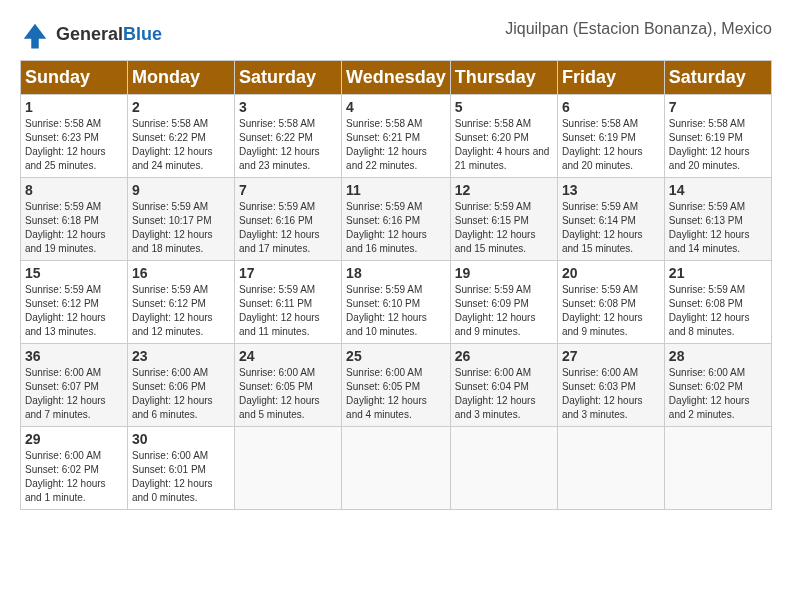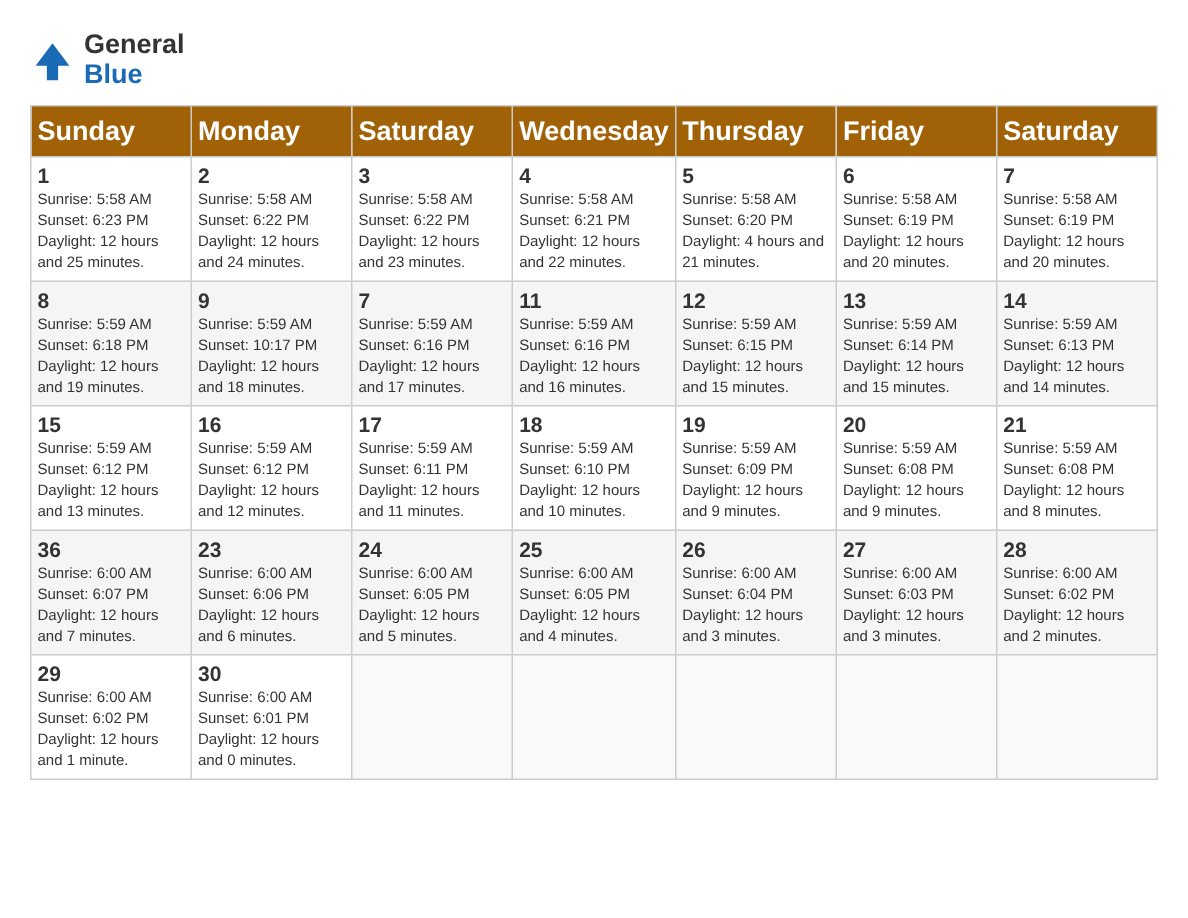--- a/index.html
+++ b/index.html
@@ -16,21 +16,21 @@
       align-items: flex-start;
       margin-bottom: 10px;
     }
     .logo {
       display: flex;
       align-items: center;
       gap: 6px;
     }
     .logo-text {
       display: flex;
-      flex-direction: column;
+      flex-direction: row;
       line-height: 1.1;
     }
     .logo-general {
       font-size: 18px;
       font-weight: bold;
       color: #333;
     }
     .logo-blue {
       font-size: 18px;
       font-weight: bold;
@@ -100,20 +100,21 @@
   <div class="logo">
     <svg class="logo-icon" viewBox="0 0 40 40">
       <polygon points="20,5 35,25 25,25 25,38 15,38 15,25 5,25" fill="#1a6bb5"></polygon>
     </svg>
     <div class="logo-text">
       <span class="logo-general">General</span>
       <span class="logo-blue">Blue</span>
     </div>
   </div>
   <div class="title-section">
+    <div class="location-title">Jiquilpan (Estacion Bonanza), Mexico</div>
   </div>
 </div>
 
 <table class="calendar">
   <thead>
     <tr id="calendar-header">
     <th>Sunday</th>
         <th>Monday</th>
         <th>Saturday</th>
         <th>Wednesday</th>

